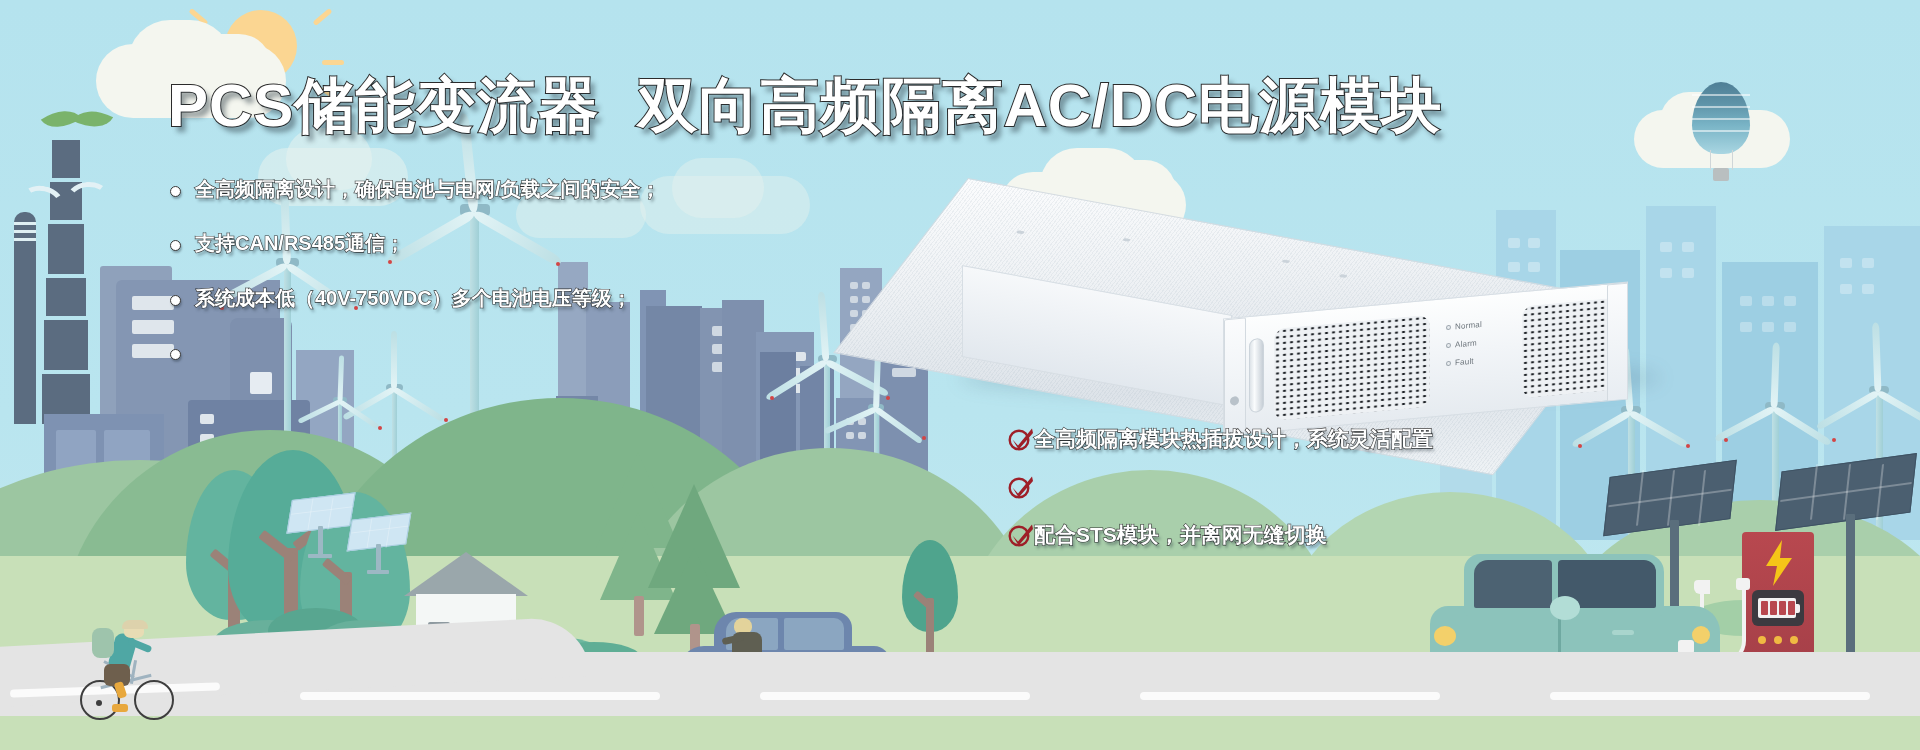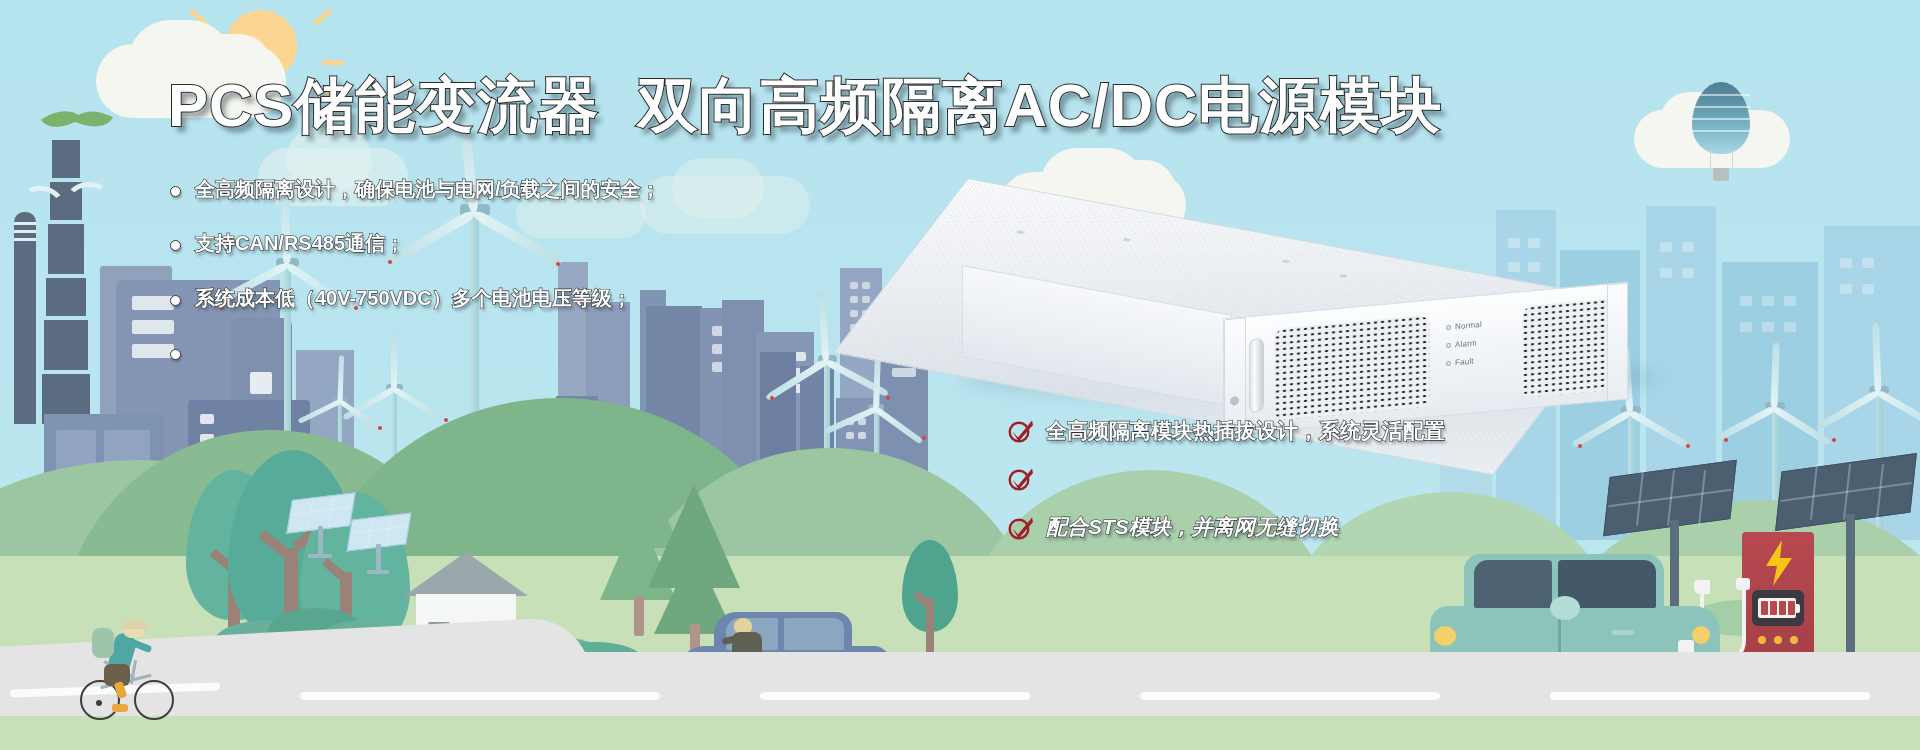--- a/index.html
+++ b/index.html
@@ -165,21 +165,21 @@
     box-shadow:1px 2px 2px rgba(40,55,65,.35);
   }
   .bl .txt {
     font-size:20px; font-weight:bold; color:#ffffff; line-height:1.32;
     -webkit-text-stroke:1.15px #2f2f2f;
     paint-order:stroke fill;
     text-shadow:2px 3px 3px rgba(40,55,65,.45);
   }
 
   #checks { position:absolute; left:1008px; top:418px; width:560px; }
-  .ck { display:flex; align-items:flex-end; gap:12px; margin-bottom:22px; }
+  .ck { display:flex; align-items:flex-start; margin-bottom:22px;margin-top:8px; }
   .ck .txt {
     font-size:21px; font-weight:bold; color:#ffffff; line-height:1.25;
     -webkit-text-stroke:1.15px #2f2f2f;
     paint-order:stroke fill;
     text-shadow:2px 3px 3px rgba(40,55,65,.45);
   }
   .ckicon { flex:0 0 auto; width:26px; height:26px; position:relative; }
 
   .noselect{user-select:none;}
 </style>
@@ -696,21 +696,21 @@
       <span class="txt">全高频隔离模块热插拔设计，系统灵活配置</span>
     </div>
     <div class="ck">
       <span class="ckicon">
         <svg width="26" height="26" viewBox="0 0 26 26">
           <circle cx="11" cy="14" r="9.3" fill="none" stroke="#9e1f28" stroke-width="2.4"></circle>
           <path d="M4.5 13.5 L10 19.5 L24 2.5 L25 7 L10.6 23.5 Z" fill="#9e1f28"></path>
         </svg>
       </span>
     </div>
-    <div class="ck" style="margin-bottom:0;font-style:italic;">
+    <div class="ck" style="margin-bottom:0;">
       <span class="ckicon">
         <svg width="26" height="26" viewBox="0 0 26 26">
           <circle cx="11" cy="14" r="9.3" fill="none" stroke="#9e1f28" stroke-width="2.4"></circle>
           <path d="M4.5 13.5 L10 19.5 L24 2.5 L25 7 L10.6 23.5 Z" fill="#9e1f28"></path>
         </svg>
       </span>
       <span class="txt">配合STS模块，并离网无缝切换</span>
     </div>
   </div>
 

